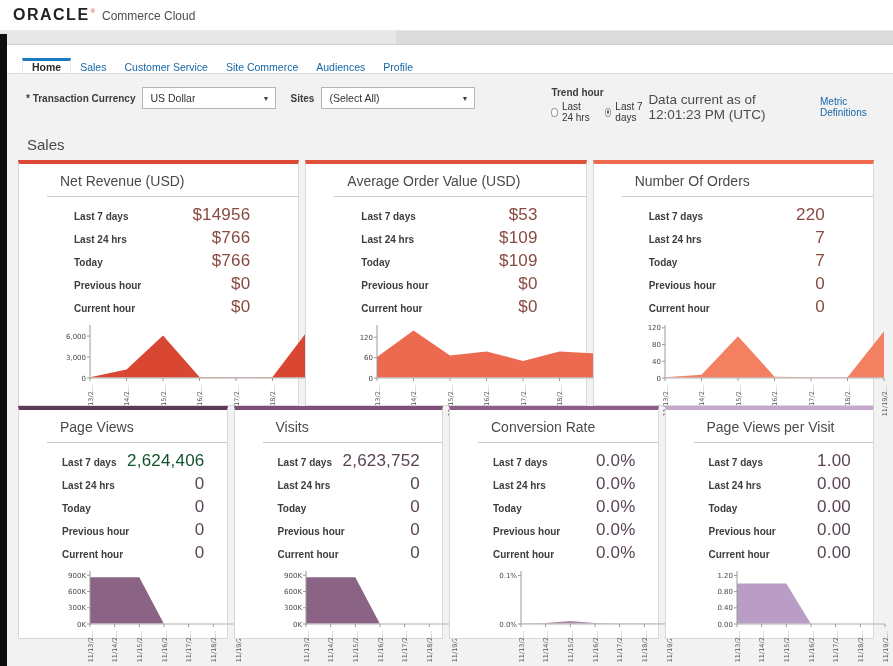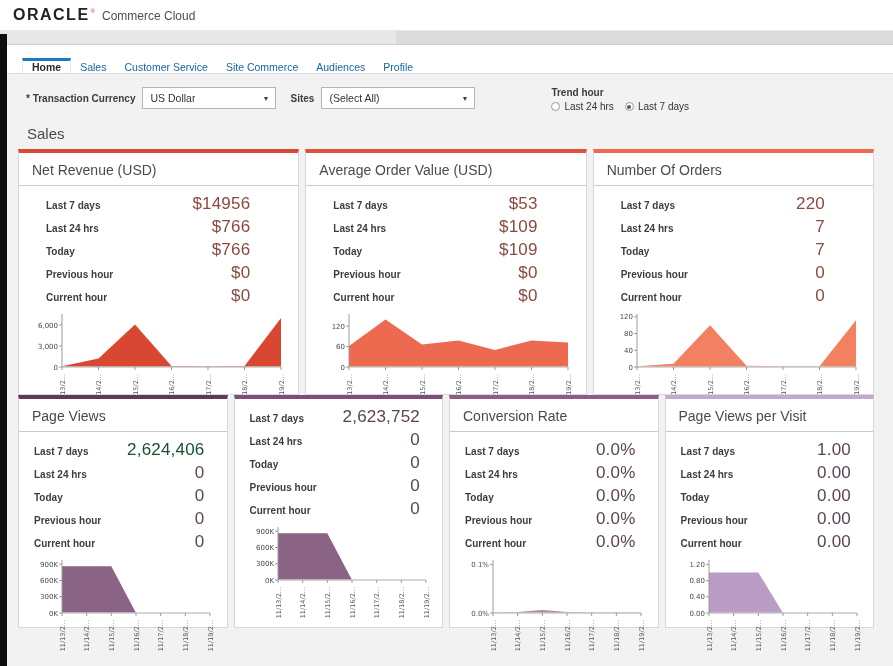--- a/index.html
+++ b/index.html
@@ -32,21 +32,21 @@
   .radio-row{display:flex;gap:11px;margin-top:3px;}
   .radio-opt{display:flex;align-items:center;font-size:10px;color:#333;cursor:pointer;}
   .radio{width:9px;height:9px;border:1px solid #9a9a9a;border-radius:50%;display:inline-block;margin-right:4px;position:relative;background:#fdfdfd;box-sizing:border-box;}
   .radio.sel::after{content:'';position:absolute;left:1.5px;top:1.5px;right:1.5px;bottom:1.5px;background:#5a5a5a;border-radius:50%;}
   .right-group{margin-left:auto;display:flex;align-items:center;gap:14px;margin-top:5px;padding-right:6px;}
   .data-current{font-size:13.5px;color:#4c4c4c;}
   .metric-link{font-size:10px;color:#1567a9;cursor:pointer;text-decoration:none;}
   
   .section-title{font-size:15px;color:#4a4a4a;padding:9px 0 7px 27px;}
   .cards{display:flex;gap:6px;padding:0 19px 0 18px;}
-  .card{flex:1;min-width:0;background:#fff;border:1px solid #d8d8d8;border-top:4px solid #999;box-sizing:border-box;}
+  .card{flex:1;min-width:0;background:#fff;border:1px solid #d8d8d8;border-top:4px solid #999;box-sizing:border-box;padding-left:28px;}
   .cards-sales .card{height:246px;}
   .cards-traffic .card{height:233px;}
   .card-title{font-size:14px;color:#4a4a4a;padding:9px 12px 7px 13px;border-bottom:1px solid #c9c9c9;}
   .mrows{padding:6px 0 1px;}
   .mrow{display:flex;justify-content:space-between;align-items:baseline;padding:1.5px 0;}
   .cards-sales .mrow{padding-left:27px;padding-right:48px;}
   .cards-traffic .mrow{padding-left:15px;padding-right:22px;}
   .mlabel{font-size:10px;font-weight:bold;color:#3d3d3d;white-space:nowrap;}
   .mvalue{font-size:17px;letter-spacing:0.2px;}
   .spark{display:block;margin:3px 8px 0 9px;}
@@ -99,20 +99,24 @@
         <span class="radio-opt">
           <span class="radio" id="radio0"></span>
           <span>Last 24 hrs</span>
         </span>
         <span class="radio-opt">
           <span class="radio sel" id="radio1"></span>
           <span>Last 7 days</span>
         </span>
       </div>
     </div>
+    <div class="right-group">
+      <span class="data-current">Data current as of 12:01:23 PM (UTC)</span>
+      <a class="metric-link">Metric Definitions</a>
+    </div>
   </div>
   <div id="sections">
       <div class="section">
         <div class="section-title">Sales</div>
         <div class="cards cards-sales">
           <div class="card" style="border-top-color: rgb(220, 72, 54);">
             <div class="card-title">Net Revenue (USD)</div>
             <div class="mrows">
               <div class="mrow">
                 <span class="mlabel">Last 7 days</span>
@@ -313,20 +317,21 @@
               <text transform="translate(110.5 63) rotate(-90)" text-anchor="end" class="tick x">11/16/2...</text>
               <line x1="132.66666666666669" y1="56" x2="132.66666666666669" y2="59" stroke="#9a9a9a" stroke-width="1"></line>
               <text transform="translate(135.16666666666669 63) rotate(-90)" text-anchor="end" class="tick x">11/17/2...</text>
               <line x1="157.33333333333331" y1="56" x2="157.33333333333331" y2="59" stroke="#9a9a9a" stroke-width="1"></line>
               <text transform="translate(159.83333333333331 63) rotate(-90)" text-anchor="end" class="tick x">11/18/2...</text>
               <line x1="182" y1="56" x2="182" y2="59" stroke="#9a9a9a" stroke-width="1"></line>
               <text transform="translate(184.5 63) rotate(-90)" text-anchor="end" class="tick x">11/19/2...</text>
             </svg>
           </div>
           <div class="card" style="border-top-color: rgb(125, 78, 118);">
+            <div class="card-title">Visits</div>
             <div class="mrows">
               <div class="mrow">
                 <span class="mlabel">Last 7 days</span>
                 <span class="mvalue" style="color: rgb(91, 68, 86);">2,623,752</span>
               </div>
               <div class="mrow">
                 <span class="mlabel">Last 24 hrs</span>
                 <span class="mvalue" style="color: rgb(91, 68, 86);">0</span>
               </div>
               <div class="mrow">

